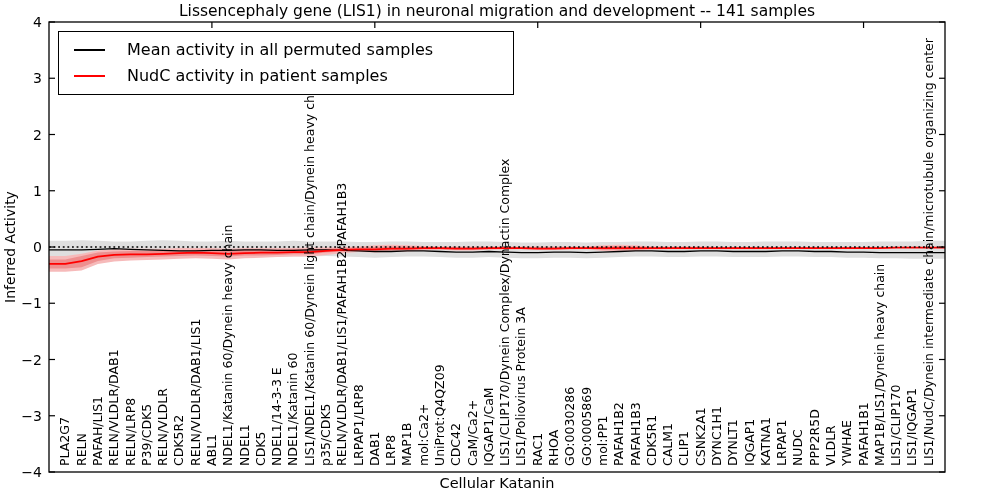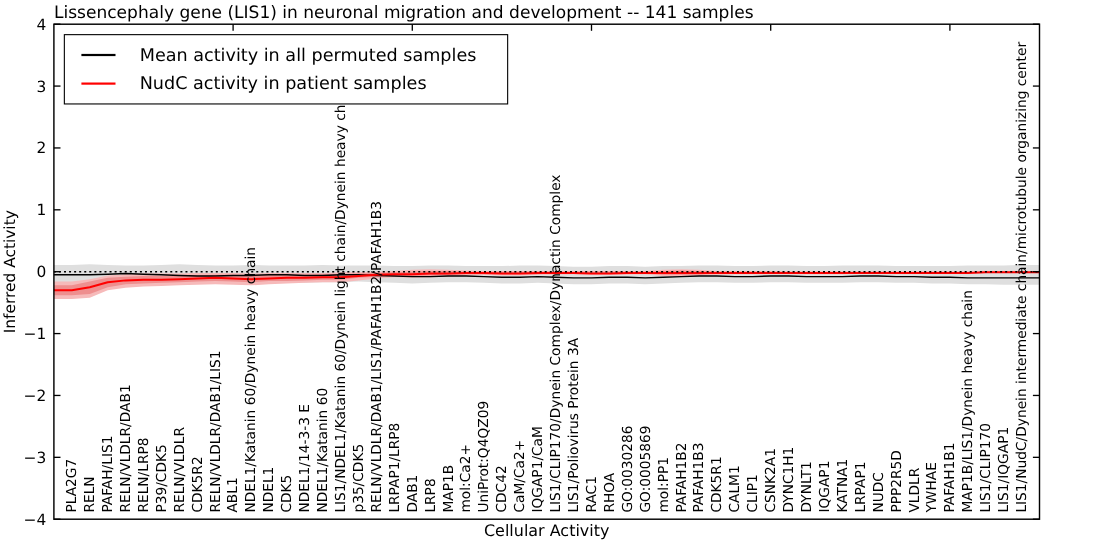--- a/index.html
+++ b/index.html
@@ -1,21 +1,21 @@
 <!DOCTYPE html>
 <html><head>
 <meta charset="utf-8">
 <style>
   html,body{margin:0;padding:0;background:#fff;}
   .figure{position:relative;width:1000px;height:500px;background:#ffffff;overflow:hidden;
           font-family:"DejaVu Sans","Liberation Sans",sans-serif;color:#000;}
   #plot{position:absolute;left:0;top:0;}
-  .title{position:absolute;left:49px;top:2px;width:896px;text-align:left;
+  .title{position:absolute;left:49px;top:2px;width:896px;text-align:center;
          font-size:15.5px;white-space:nowrap;}
-  .legend{position:absolute;left:58px;top:31px;width:404px;height:64px;
+  .legend{position:absolute;left:58px;top:31px;width:456px;height:64px;
           border:1.3px solid #000;background:#fff;box-sizing:border-box;
           display:flex;flex-direction:column;justify-content:space-evenly;z-index:3;}
   .legend-item{display:flex;align-items:center;font-size:16px;line-height:1;}
   .swatch{display:inline-block;width:31px;height:2px;margin-left:15px;margin-right:22px;flex:none;}
   .ylabel{position:absolute;left:10px;top:247px;transform:translate(-50%,-50%) rotate(-90deg);
           font-size:14px;white-space:nowrap;z-index:2;}
   .xlabel{position:absolute;left:49px;top:475px;width:896px;text-align:center;
           font-size:14.5px;z-index:2;}
 </style>
 </head>
@@ -125,14 +125,14 @@
       <span class="swatch" style="background: rgb(0, 0, 0);"></span>
       <span>Mean activity in all permuted samples</span>
     </div>
     <div class="legend-item">
       <span class="swatch" style="background: rgb(255, 0, 0);"></span>
       <span>NudC activity in patient samples</span>
     </div>
   </div>
 
   <div class="ylabel">Inferred Activity</div>
-  <div class="xlabel">Cellular Activity</div>
+  <div class="xlabel">Cellular Katanin</div>
 </div>
 
 </body></html>

